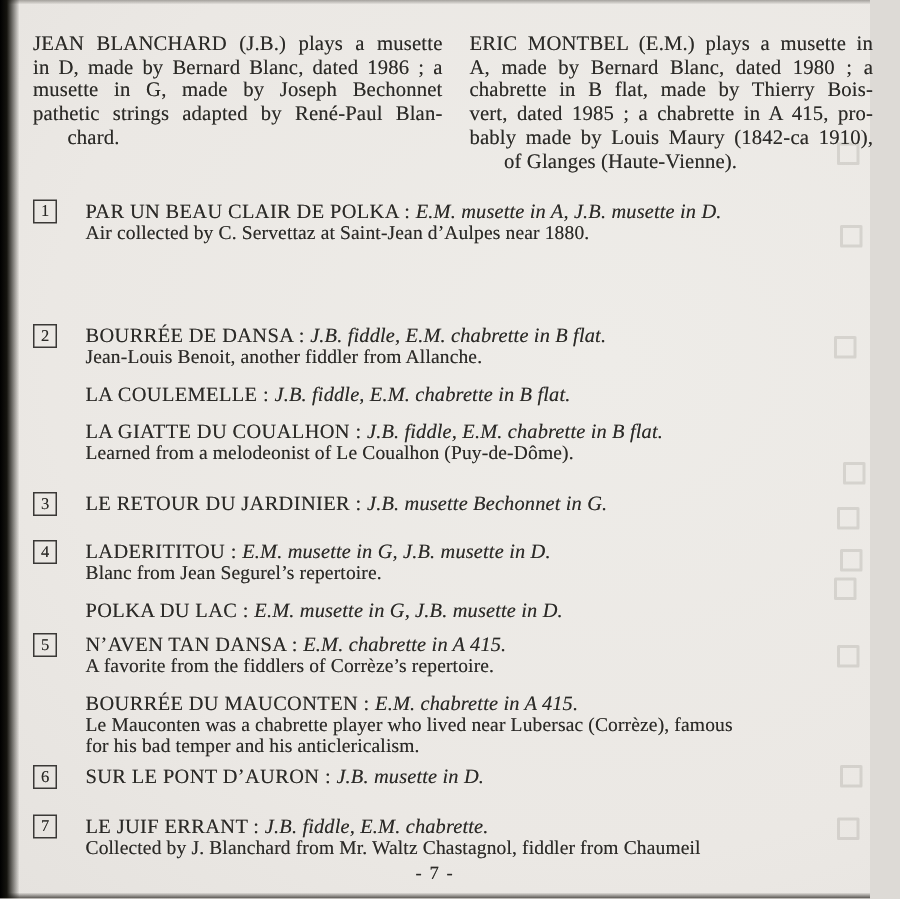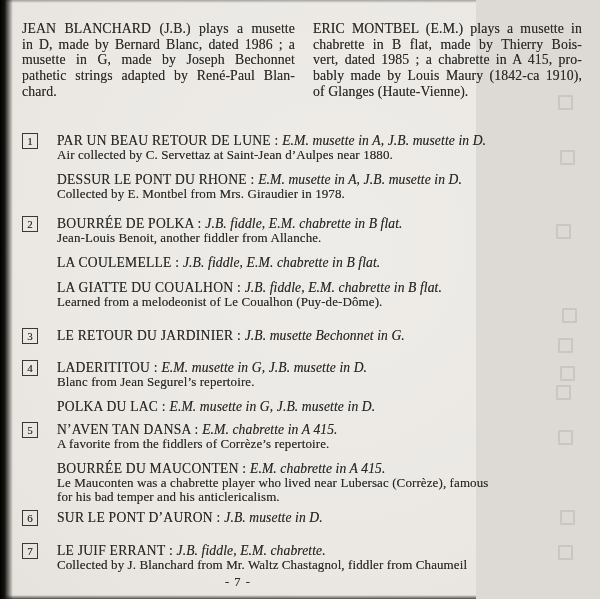--- a/index.html
+++ b/index.html
@@ -2,37 +2,37 @@
 <html><head>
 <meta charset="utf-8">
 <style>
   html,body{margin:0;padding:0;}
   body{
     width:600px;height:599px;overflow:hidden;
     font-family:"Liberation Serif","DejaVu Serif",serif;
     background:#dddad6;
   }
   .page{
-    position:relative;width:476px;height:599px;
+    position:relative;width:580px;height:599px;
     background:radial-gradient(ellipse at 70% 40%, #eeece8 0%, var(--paper,#ebe8e4) 65%, #e5e2de 100%);
     color:var(--ink,#2b2a27);
   }
   .edge-left{position:absolute;left:0;top:0;bottom:0;width:13px;
     background:linear-gradient(90deg,#000 0px,#15140f 35%,rgba(21,20,15,0) 100%);z-index:5;}
   .edge-top{position:absolute;left:0;right:0;top:0;height:3px;
     background:linear-gradient(180deg,rgba(105,102,97,.55),rgba(105,102,97,0));z-index:4;}
   .edge-bottom{position:absolute;left:0;right:0;bottom:0;height:4px;
     background:linear-gradient(0deg,#514e4a 0%,rgba(81,78,74,0) 100%);z-index:4;}
 
   .intro{position:absolute;top:21px;left:22px;width:560px;display:flex;gap:18px;z-index:2;}
   .icol{font-size:13.8px;line-height:15.7px;letter-spacing:0.1px;}
   .icol-left{width:273px;}
   .icol-right{width:269px;}
   .intro-line{text-align:justify;text-align-last:justify;white-space:normal;}
-  .intro-line:last-child{text-align-last:left;}
+  .intro-line:last-child{text-align-last:left;margin-left:23px;}
 
   .tracklist{position:absolute;left:22px;top:0;width:560px;z-index:2;}
   .track{position:absolute;left:0;width:558px;}
   .entry{position:relative;padding-left:35px;margin-bottom:11px;}
   .ehead{font-size:13.6px;line-height:14px;white-space:nowrap;letter-spacing:0.25px;}
   .numbox{
     position:absolute;left:0;top:-1px;width:14px;height:14px;
     border:1.5px solid var(--box_border,#3a3836);
     display:flex;align-items:center;justify-content:center;
     font-size:11px;line-height:11px;letter-spacing:0;
@@ -60,41 +60,38 @@
   <div class="intro">
     <div class="icol icol-left" id="intro-left">
         <div class="intro-line">JEAN BLANCHARD (J.B.) plays a musette</div>
         <div class="intro-line">in D, made by Bernard Blanc, dated 1986 ; a</div>
         <div class="intro-line">musette in G, made by Joseph Bechonnet</div>
         <div class="intro-line">pathetic strings adapted by René-Paul Blan-</div>
         <div class="intro-line">chard.</div>
       </div>
     <div class="icol icol-right" id="intro-right">
         <div class="intro-line">ERIC MONTBEL (E.M.) plays a musette in</div>
+        <div class="intro-line">A, made by Bernard Blanc, dated 1980 ; a</div>
         <div class="intro-line">chabrette in B flat, made by Thierry Bois-</div>
         <div class="intro-line">vert, dated 1985 ; a chabrette in A 415, pro-</div>
         <div class="intro-line">bably made by Louis Maury (1842-ca 1910),</div>
         <div class="intro-line">of Glanges (Haute-Vienne).</div>
       </div>
   </div>
 
   <div class="tracklist" id="tracklist">
       <div class="track" style="top: 134px;">
         <div class="entry">
-          <div class="ehead"><span class="numbox">1</span><span class="ttl">PAR UN BEAU RETOUR DE LUNE</span><span class="sep"> : </span><em class="credit">E.M. musette in A, J.B. musette in D.</em></div>
+          <div class="ehead"><span class="numbox">1</span><span class="ttl">PAR UN BEAU CLAIR DE POLKA</span><span class="sep"> : </span><em class="credit">E.M. musette in A, J.B. musette in D.</em></div>
           <div class="note">Air collected by C. Servettaz at Saint-Jean d’Aulpes near 1880.</div>
-        </div>
-        <div class="entry">
-          <div class="ehead"><span class="ttl">DESSUR LE PONT DU RHONE</span><span class="sep"> : </span><em class="credit">E.M. musette in A, J.B. musette in D.</em></div>
-          <div class="note">Collected by E. Montbel from Mrs. Giraudier in 1978.</div>
         </div>
       </div>
       <div class="track" style="top: 217px;">
         <div class="entry">
-          <div class="ehead"><span class="numbox">2</span><span class="ttl">BOURRÉE DE POLKA</span><span class="sep"> : </span><em class="credit">J.B. fiddle, E.M. chabrette in B flat.</em></div>
+          <div class="ehead"><span class="numbox">2</span><span class="ttl">BOURRÉE DE DANSA</span><span class="sep"> : </span><em class="credit">J.B. fiddle, E.M. chabrette in B flat.</em></div>
           <div class="note">Jean-Louis Benoit, another fiddler from Allanche.</div>
         </div>
         <div class="entry">
           <div class="ehead"><span class="ttl">LA COULEMELLE</span><span class="sep"> : </span><em class="credit">J.B. fiddle, E.M. chabrette in B flat.</em></div>
         </div>
         <div class="entry">
           <div class="ehead"><span class="ttl">LA GIATTE DU COUALHON</span><span class="sep"> : </span><em class="credit">J.B. fiddle, E.M. chabrette in B flat.</em></div>
           <div class="note">Learned from a melodeonist of Le Coualhon (Puy-de-Dôme).</div>
         </div>
       </div>

